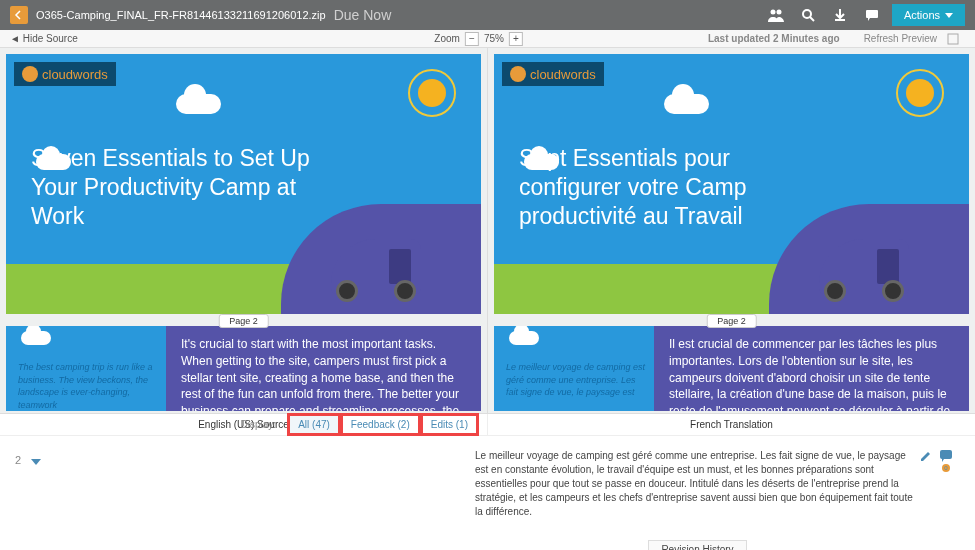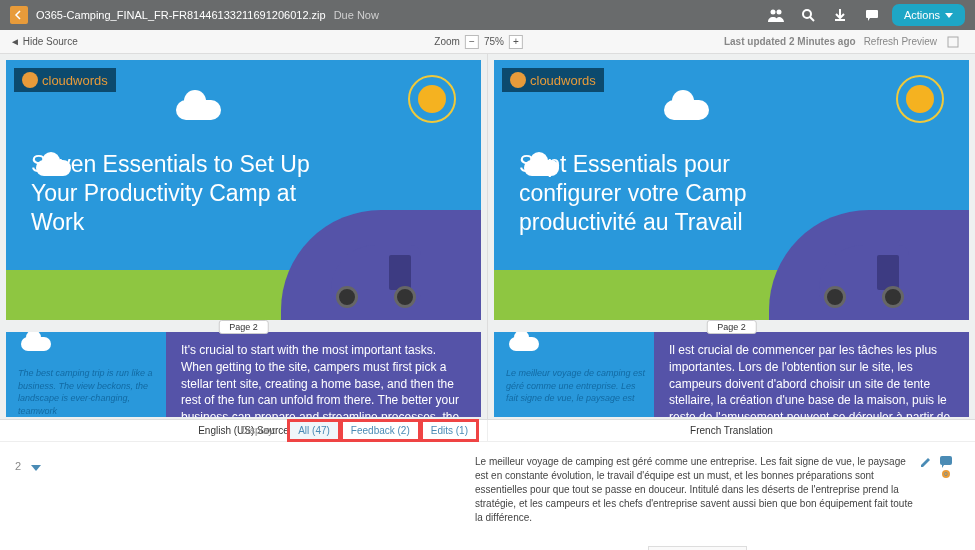--- a/index.html
+++ b/index.html
@@ -1,31 +1,31 @@
 <!DOCTYPE html>
 <html><head>
 <meta charset="utf-8">
 <style>
 * { box-sizing: border-box; margin: 0; padding: 0; }
 body { font-family: -apple-system, "Segoe UI", Arial, sans-serif; font-size: 12px; color: #333; background:#fff; width:975px; }
 .topbar { height:30px; background:#696b6c; display:flex; align-items:center; padding:0 10px; gap:8px; color:#e0e0e0; }
 .back-btn { width:18px; height:18px; display:flex; align-items:center; justify-content:center; background:#e89b3a; border-radius:2px; cursor:pointer; }
 .back-btn svg{stroke:#fff;}
 .filename { font-size:11px; color:#fff; }
-.due { font-size:11px; color:#d0d0d0;text-align:right; }
+.due { font-size:14px; color:#d0d0d0;text-align:right; }
 .spacer { flex:1; }
 .icon-btn { width:24px; height:24px; display:flex; align-items:center; justify-content:center; cursor:pointer; }
 .icon-btn svg { fill:#fff; }
-.actions-btn { background:#1ea6c6; color:#fff; padding:5px 12px; border-radius:7px; font-size:11px; cursor:pointer; display:flex; align-items:center; gap:5px; }
-.subbar { height:24px; background:#f7f7f7; border-bottom:1px solid #ddd; display:flex; align-items:center; padding:0 10px; font-size:10px; color:#555; }
+.actions-btn { background:#1ea6c6; color:#fff; padding:5px 12px; border-radius:0; font-size:11px; cursor:pointer; display:flex; align-items:center; gap:5px; }
+.subbar { height:18px; background:#f7f7f7; border-bottom:1px solid #ddd; display:flex; align-items:center; padding:0 10px; font-size:10px; color:#555; }
 .hide-src { cursor:pointer; }
 .zoom { margin-left:auto; margin-right:auto; display:flex; align-items:center; gap:5px; position:absolute; left:50%; transform:translateX(-60%);}
 .zoom-btn { width:14px; height:14px; border:1px solid #bbb; background:#fff; display:flex; align-items:center; justify-content:center; cursor:pointer; font-size:10px; }
 .updated { color:#888; }
-.refresh { color:#888; cursor:pointer; margin-left:8px;text-align:center; }
+.refresh { color:#888; cursor:pointer; margin-left:24px;text-align:center; }
 .previews { display:flex; background:#eef0f0; height:365px; }
 .preview-col { flex:1; overflow:hidden; padding:6px; position:relative; }
 .preview-col + .preview-col { border-left:1px solid #ddd; }
 .slide { background:#2998db; height:260px; position:relative; overflow:hidden; }
 .logo { position:absolute; top:8px; left:8px; background:#0c4a6e; padding:4px 8px; font-size:13px; font-weight:500; color:#e89b3a; display:flex; align-items:center; gap:4px;}
 .logo-circle{width:16px;height:16px;border-radius:50%;background:#e89b3a;display:inline-block;}
 .sun { position:absolute; top:15px; right:25px; width:48px; height:48px; border:2px solid #f0c93a; border-radius:50%; display:flex; align-items:center; justify-content:center;}
 .sun-inner{width:28px;height:28px;background:#f5b220;border-radius:50%;}
 .cloud { position:absolute; background:#fff; border-radius:20px; }
 .cloud::before,.cloud::after{content:"";position:absolute;background:#fff;border-radius:50%;}

